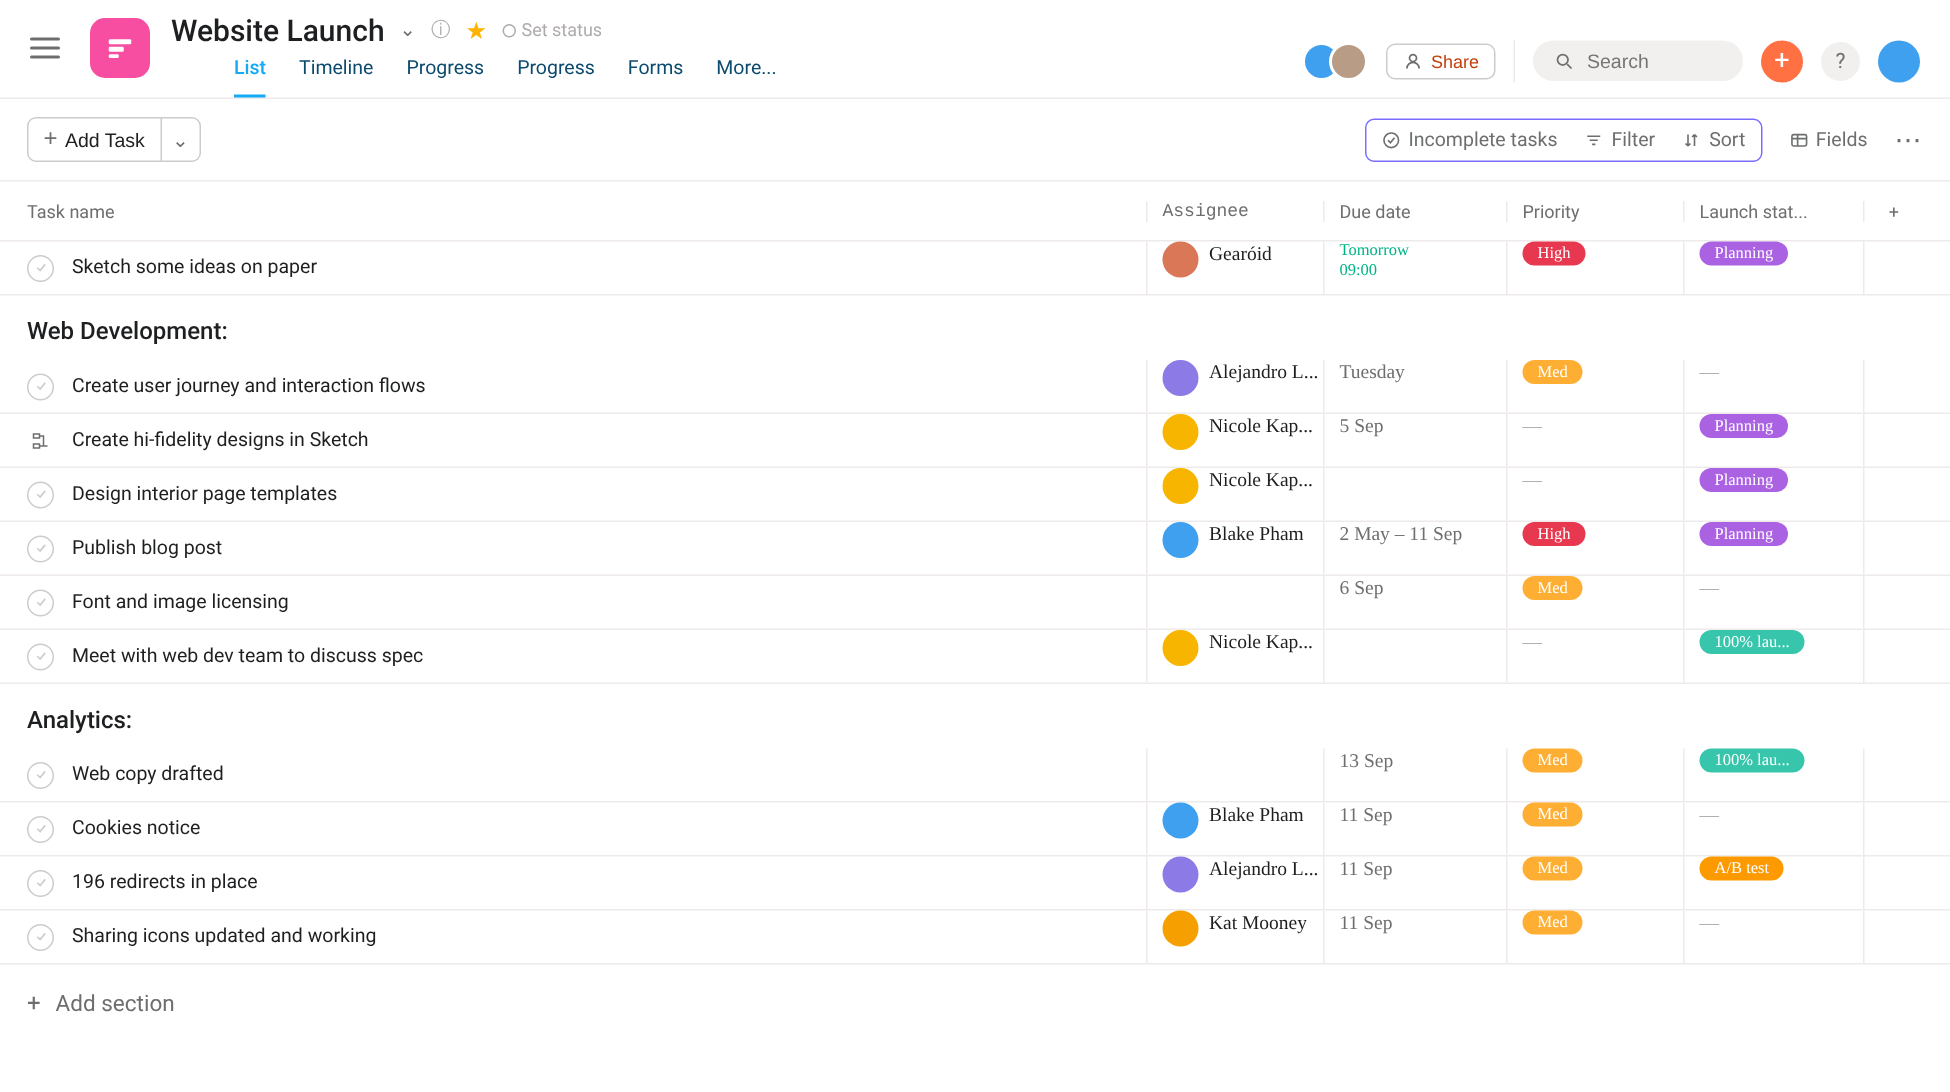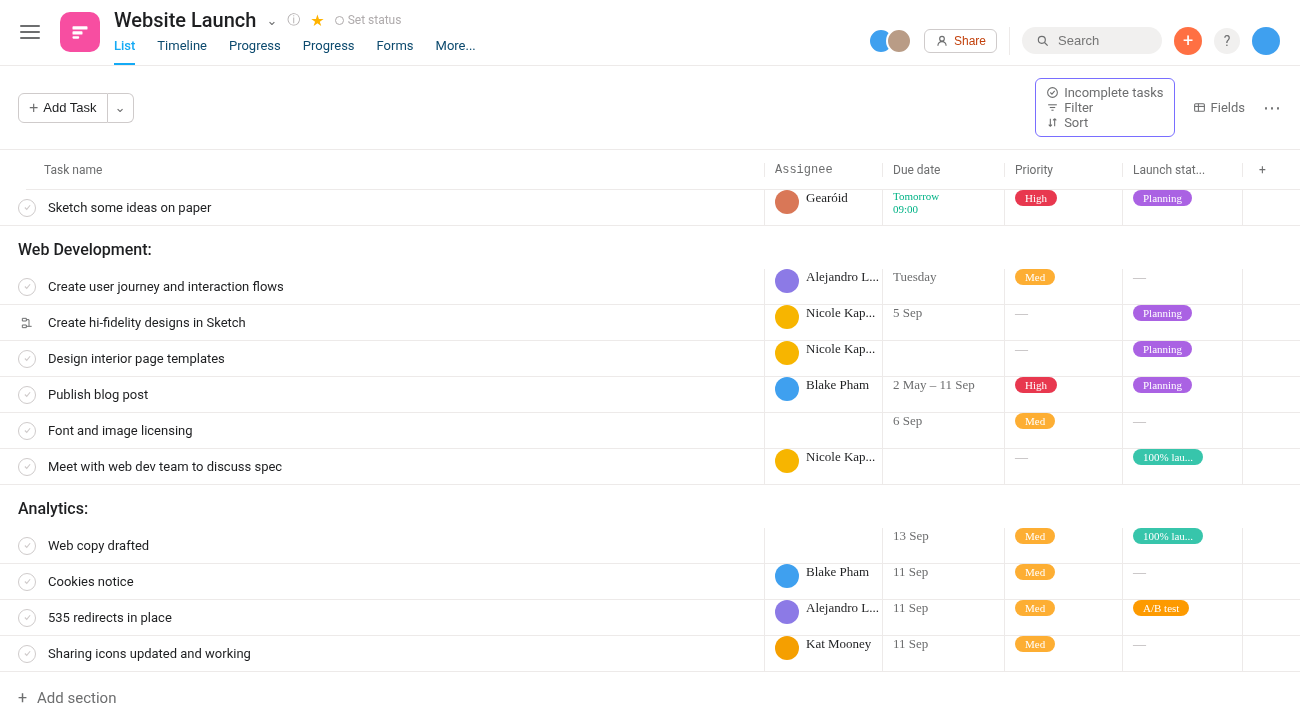--- a/index.html
+++ b/index.html
@@ -11,21 +11,21 @@
 .proj-icon { width: 40px; height: 40px; border-radius: 10px; background: #f74ea1; display:flex; align-items:center; justify-content:center; margin-right: 14px; margin-top: 4px;}
 .proj-icon svg { width:20px; height:20px;}
 .proj-head { display:flex; flex-direction:column; }
 .proj-title-row { display:flex; align-items:center; gap:10px;}
 .proj-title { font-size: 20px; font-weight: 500; }
 .chev-down { color:#6d6e6f; }
 .info-icon { color:#afabac; }
 .star { color:#ffb300; font-size:16px;}
 .set-status { color:#afabac; font-size:12px; display:flex; align-items:center; gap:4px;}
 .set-status-circle { width:9px; height:9px; border:1.5px solid #afabac; border-radius:50%; display:inline-block;}
-.tabs { display:flex; gap:22px; margin-top:6px; }
+.tabs { display:flex; gap:22px; margin-top:6px;margin-left:42px; }
 .tab { color:#0c4a6e; padding-bottom:10px; cursor:pointer; font-size:13px; border-bottom:2px solid transparent;}
 .tab.active { color:#14aaf5; border-bottom-color:#14aaf5; font-weight:500;}
 .right-block { display:flex; align-items:center; gap:12px; margin-top:8px;}
 .avatar-stack { display:flex; }
 .avatar { width:26px; height:26px; border-radius:50%; border:2px solid #fff; display:flex; align-items:center; justify-content:center; font-size:11px; color:#fff; font-weight:500;}
 .avatar + .avatar { margin-left:-8px;}
 .share-btn { border:1px solid #cfcbcb; border-radius:6px; padding:4px 10px; background:#fff; display:flex; align-items:center; gap:5px; font-size:12px; color:#c2410c; cursor:pointer;}
 .divider-v { width:1px; height:28px; background:#edeae9;}
 .search { background:#f1f0ef; border-radius:16px; padding:6px 14px; display:flex; align-items:center; gap:8px; width:140px; color:#6d6e6f;}
 .search input { border:none; background:transparent; outline:none; font-size:13px; width:90px; color:#a21caf;}
@@ -34,24 +34,24 @@
 .me-avatar { width:28px; height:28px; border-radius:50%; background:#3fa0ef; }
 
 .toolbar { display:flex; align-items:center; padding:12px 18px; border-bottom:1px solid #edeae9;}
 .add-task-btn { border:1px solid #cfcbcb; border-radius:6px; background:#fff; padding:5px 10px; font-size:13px; color:#1e1f21; display:flex; align-items:center; gap:5px; cursor:pointer;}
 .add-task-split { border:1px solid #cfcbcb; border-left:none; border-radius:0 6px 6px 0; padding:5px 7px; background:#fff; color:#6d6e6f; cursor:pointer;}
 .add-task-wrap { display:flex;}
 .add-task-wrap .add-task-btn { border-radius:6px 0 0 6px;}
 .spacer { flex:1;}
 .filter-bar { display:flex; align-items:center; gap:18px; color:#6d6e6f; font-size:13px;}
 .filter-bar .grp { display:flex; align-items:center; gap:5px; cursor:pointer; }
-.highlight-box { border:1px solid #796eff; border-radius:6px; padding:6px 10px; display:flex; flex-direction:column;}
+.highlight-box { border:1px solid #796eff; border-radius:6px; padding:6px 10px; display:flex; gap:18px;}
 .dots { font-size:18px; letter-spacing:1px; color:#6d6e6f; cursor:pointer;}
 
-.table-header { display:flex; color:#6d6e6f; font-size:12px; border-bottom:1px solid #edeae9; padding:0 18px; align-items:center; height:40px;margin-left:26px;}
+.table-header { display:flex; color:#6d6e6f; font-size:12px; border-bottom:1px solid #edeae9; padding:0 18px; align-items:center; height:40px;}
 .col-task { flex:1; }
 .col-assignee { width:118px; border-left:1px solid #edeae9; padding-left:10px;font-family:Liberation Mono, monospace;}
 .col-due { width:122px; border-left:1px solid #edeae9; padding-left:10px;}
 .col-priority { width:118px; border-left:1px solid #edeae9; padding-left:10px;}
 .col-launch { width:120px; border-left:1px solid #edeae9; padding-left:10px; overflow:hidden; text-overflow:ellipsis; white-space:nowrap;}
 .col-add { width:40px; border-left:1px solid #edeae9; text-align:center; color:#6d6e6f;}
 
 .section-title { font-size:16px; font-weight:500; padding:14px 18px 10px 18px;}
 .row { display:flex; align-items:center; border-bottom:1px solid #edeae9; height:36px; padding:0 18px;}
 .row .check { width:18px; height:18px; border:1.5px solid #cfcbcb; border-radius:50%; margin-right:12px; flex-shrink:0; display:flex; align-items:center; justify-content:center;}
@@ -371,21 +371,21 @@
         <span class="dash">—</span>
       </div>
       <div class="cell cell-add"></div>
     </div>
     <div class="row">
       <div class="check">
         <svg viewBox="0 0 24 24">
           <path d="M5 12l5 5 9-11" stroke="#cfcbcb" stroke-width="3" fill="none"></path>
         </svg>
       </div>
-      <div class="task-name">535 redirects in place</div>
+      <div class="task-name">196 redirects in place</div>
       <div class="cell cell-assignee">
         <div class="mini-avatar" style="background:#8c7ae6"></div>
         <span class="assignee-name">Alejandro L...</span>
       </div>
       <div class="cell cell-due">11 Sep</div>
       <div class="cell cell-priority">
         <span class="pill" style="background:#fdae33">Med</span>
       </div>
       <div class="cell cell-launch">
         <span class="pill" style="background:#fd9a00">A/B test</span>

